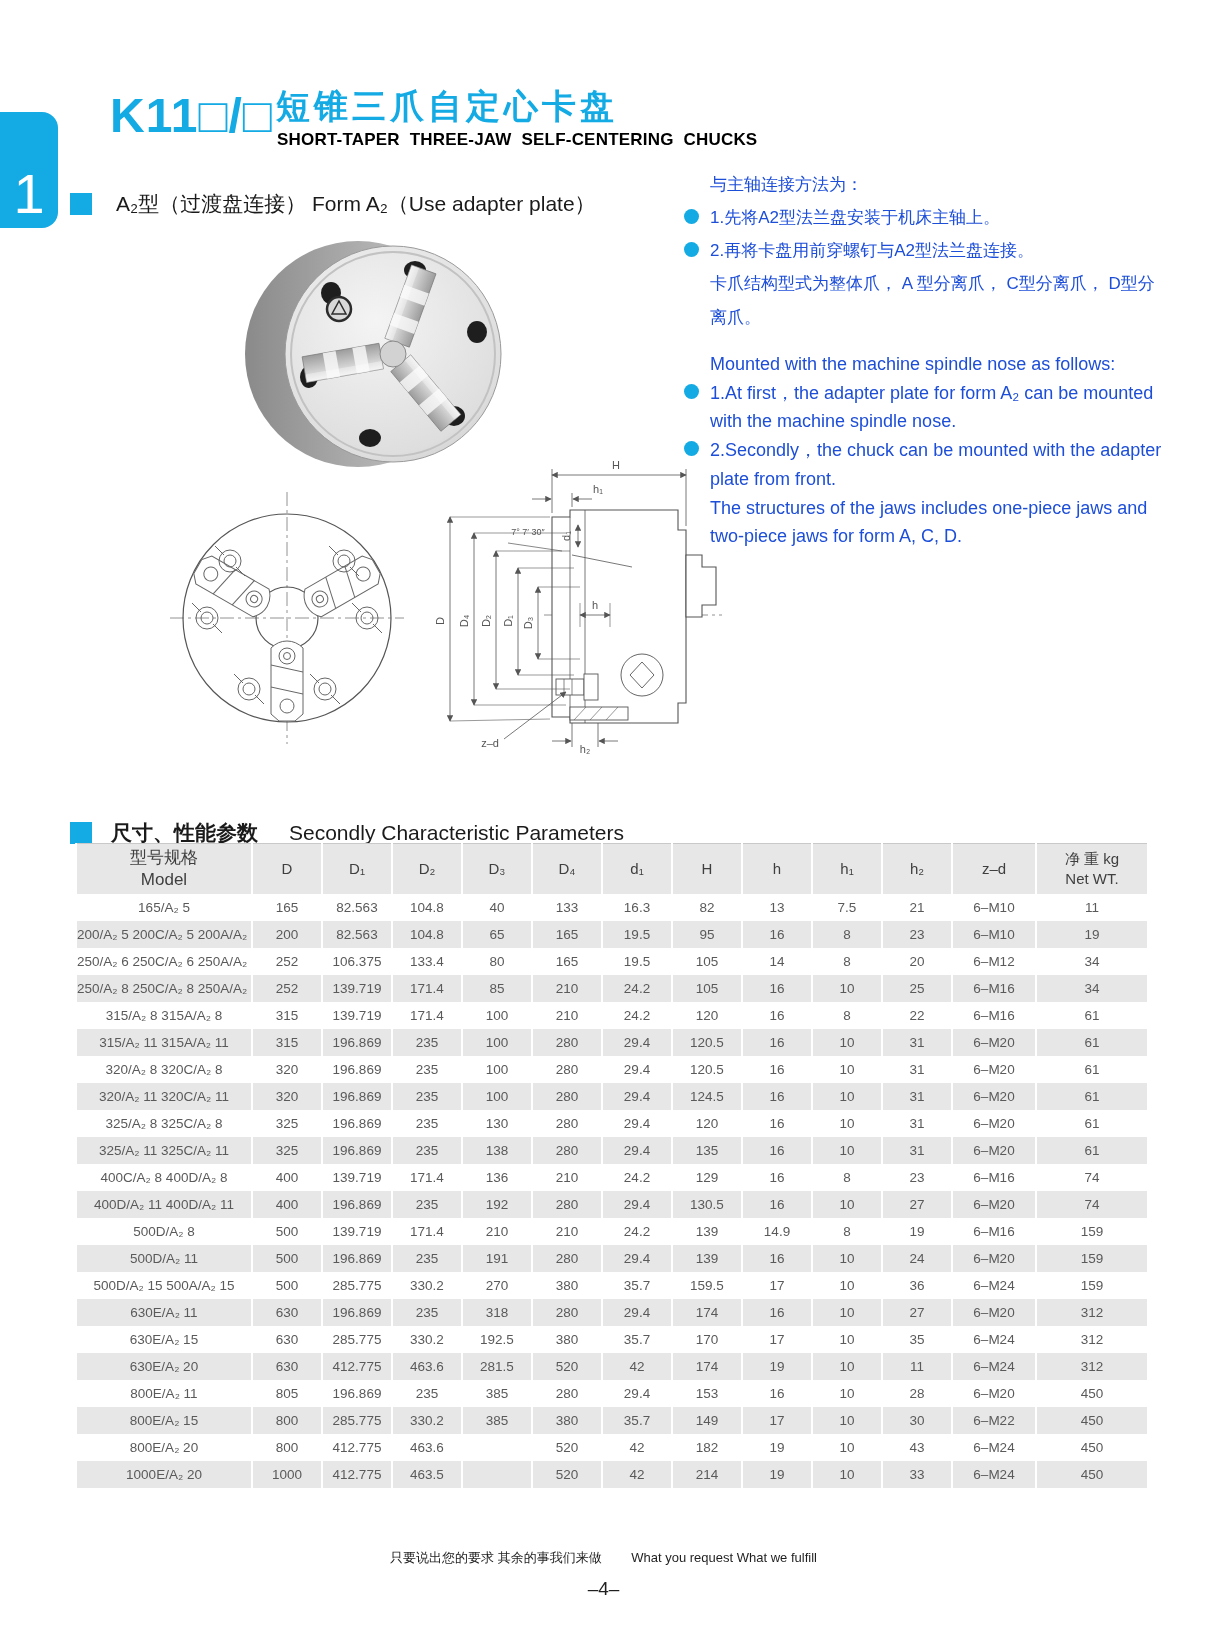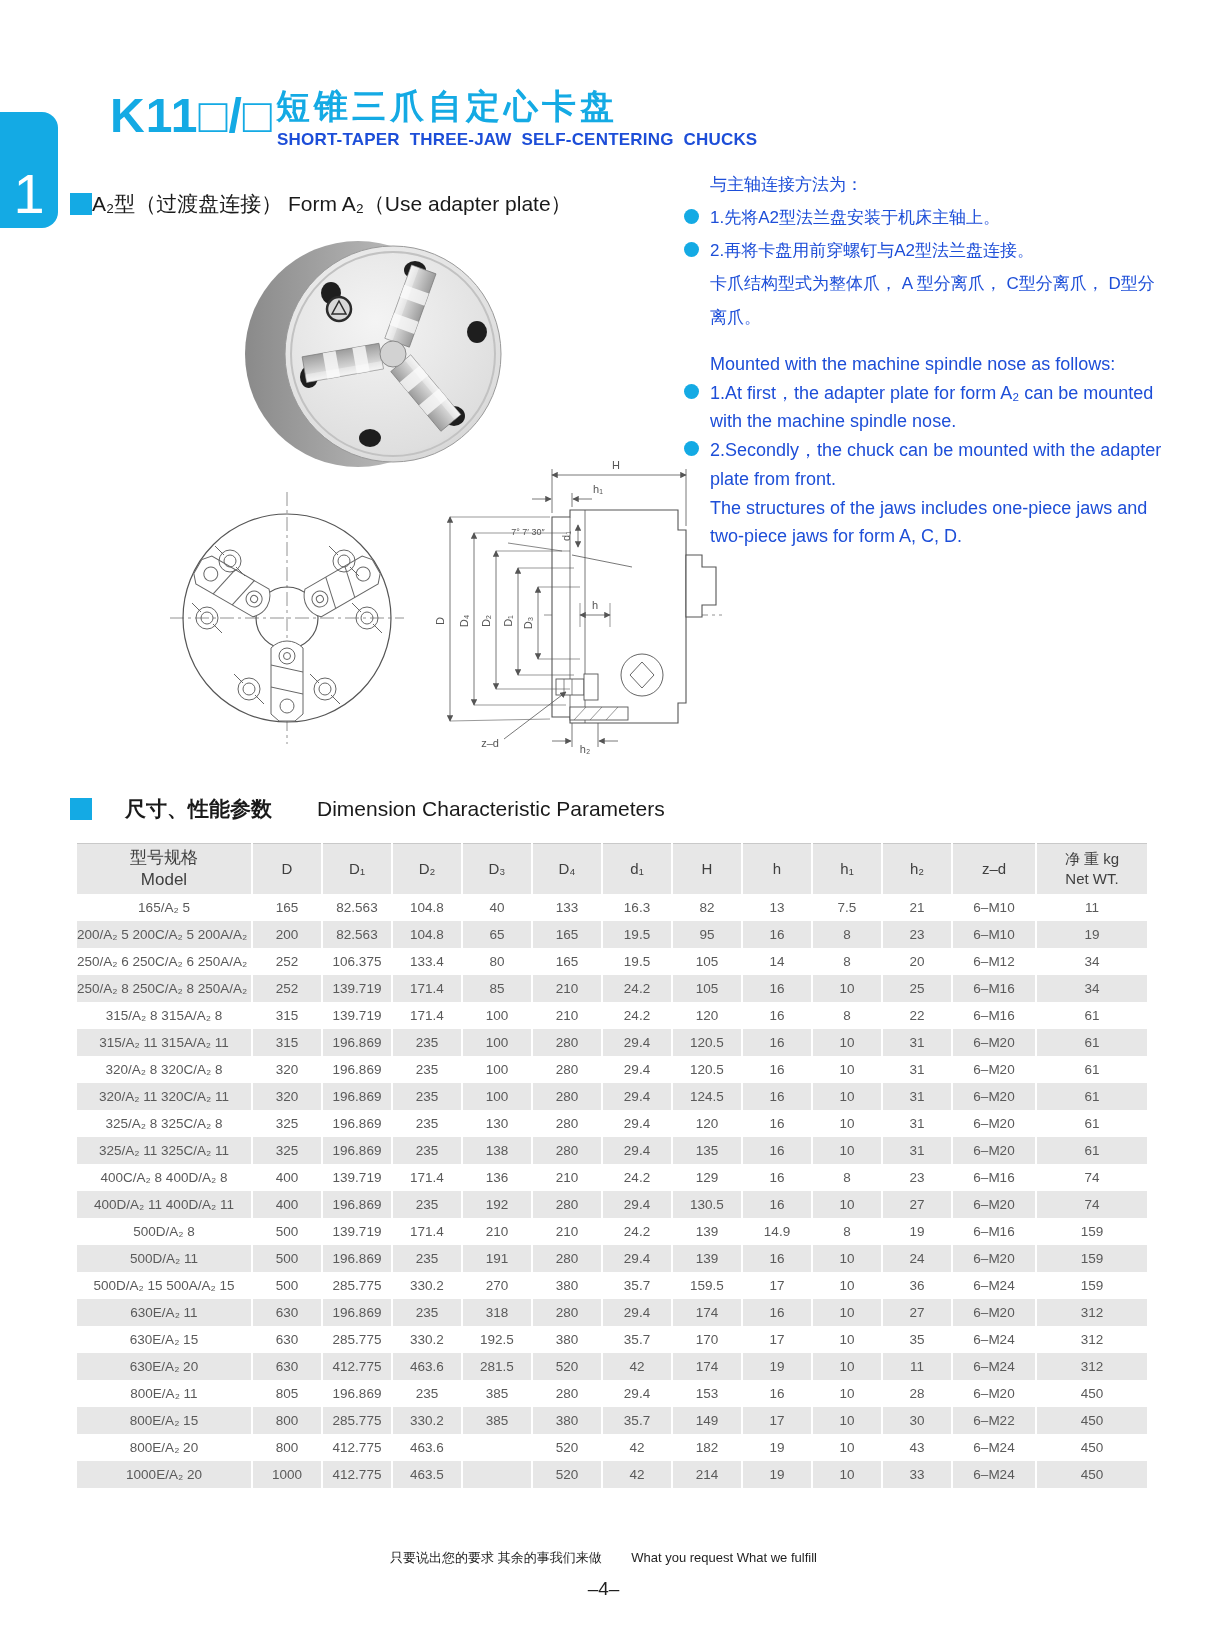--- a/index.html
+++ b/index.html
@@ -11,39 +11,39 @@
   
   .side-tab {
     position:absolute; left:0; top:112px; width:58px; height:116px;
     background:#14aae4; border-radius:0 16px 16px 0;
     color:#fff; font-size:56px; line-height:1;
     display:flex; align-items:flex-end; justify-content:center; padding-bottom:6px;
   }
   
   .model-code { position:absolute; left:110px; top:88px; font-size:48px; font-weight:700; color:#14aae4; letter-spacing:1px; }
   .title-cn  { position:absolute; left:276px; top:84px; font-size:34px; font-weight:700; color:#14aae4; letter-spacing:4px; }
-  .title-en  { position:absolute; left:277px; top:130px; font-size:17px; font-weight:700; color:#1d4ed8; letter-spacing:.2px; word-spacing:5px; }
+  .title-en  { position:absolute; left:277px; top:130px; font-size:17px; font-weight:700; color:#000000; letter-spacing:.2px; word-spacing:5px; }
   
-  .form-label { position:absolute; left:70px; top:190px; display:flex; align-items:center; gap:0; font-size:21px; color:#1a1a1a;justify-content:center; }
+  .form-label { position:absolute; left:70px; top:190px; display:flex; align-items:center; gap:24px; font-size:21px; color:#1a1a1a;justify-content:center; }
   .sq { width:22px; height:22px; background:#14aae4; flex:0 0 auto; }
   
   .instr { position:absolute; left:686px; top:168px; width:478px; font-size:17px; color:#1d4ed8; }
   .instr .cn { line-height:1.95; }
   .instr .en { line-height:1.6; font-size:18px; margin-top:16px; }
   .iline { position:relative; padding-left:24px; }
   .iline.dot::before {
     content:""; position:absolute; left:-2px; top:8px; width:15px; height:15px;
     border-radius:50%; background:#14aae4;
   }
   .en .iline.dot::before { top:5px; }
   
   .fig { position:absolute; }
   .fig svg { display:block; }
   
-  .table-title { position:absolute; left:70px; top:795px; display:flex; align-items:center; gap:33px; font-size:21px; color:#1a1a1a; }
+  .table-title { position:absolute; left:70px; top:819px; display:flex; align-items:center; gap:19px; font-size:21px; color:#1a1a1a; }
   .table-title .tt-cn { font-weight:700; }
   .table-title .tt-en { margin-left:12px; font-weight:400; }
   table.dim {
     position:absolute; left:75px; top:843px; width:1072px;
     border-collapse:collapse; table-layout:fixed; text-align:center;
     font-size:13.5px; color:#5a5a5a; border-top:1px solid #c9c9c9;
   }
   table.dim thead th {
     background:#e7e7e7; font-weight:400; color:#3f3f3f; height:50px;
     border-left:2px solid #fff; border-right:2px solid #fff; font-size:15px; line-height:1.3;
@@ -284,21 +284,21 @@
       <div class="iline">Mounted with the machine spindle nose as follows:</div>
       <div class="iline dot">1.At first，the adapter plate for form A₂ can be mounted with the machine spindle nose.</div>
       <div class="iline dot">2.Secondly，the chuck can be mounted with the adapter plate from front.</div>
       <div class="iline">The structures of the jaws includes one-piece jaws and two-piece jaws for form A, C, D.</div>
     </div>
   </div>
 
   <div class="table-title">
     <span class="sq"></span>
     <span class="tt-cn">尺寸、性能参数</span>
-    <span class="tt-en">Dimension  Characteristic Parameters</span>
+    <span class="tt-en">Secondly  Characteristic Parameters</span>
   </div>
 
   <table class="dim">
     <colgroup>
       <col style="width:176px;">
       <col style="width:70px;">
         <col style="width:70px;">
         <col style="width:70px;">
         <col style="width:70px;">
       <col style="width:70px;">

